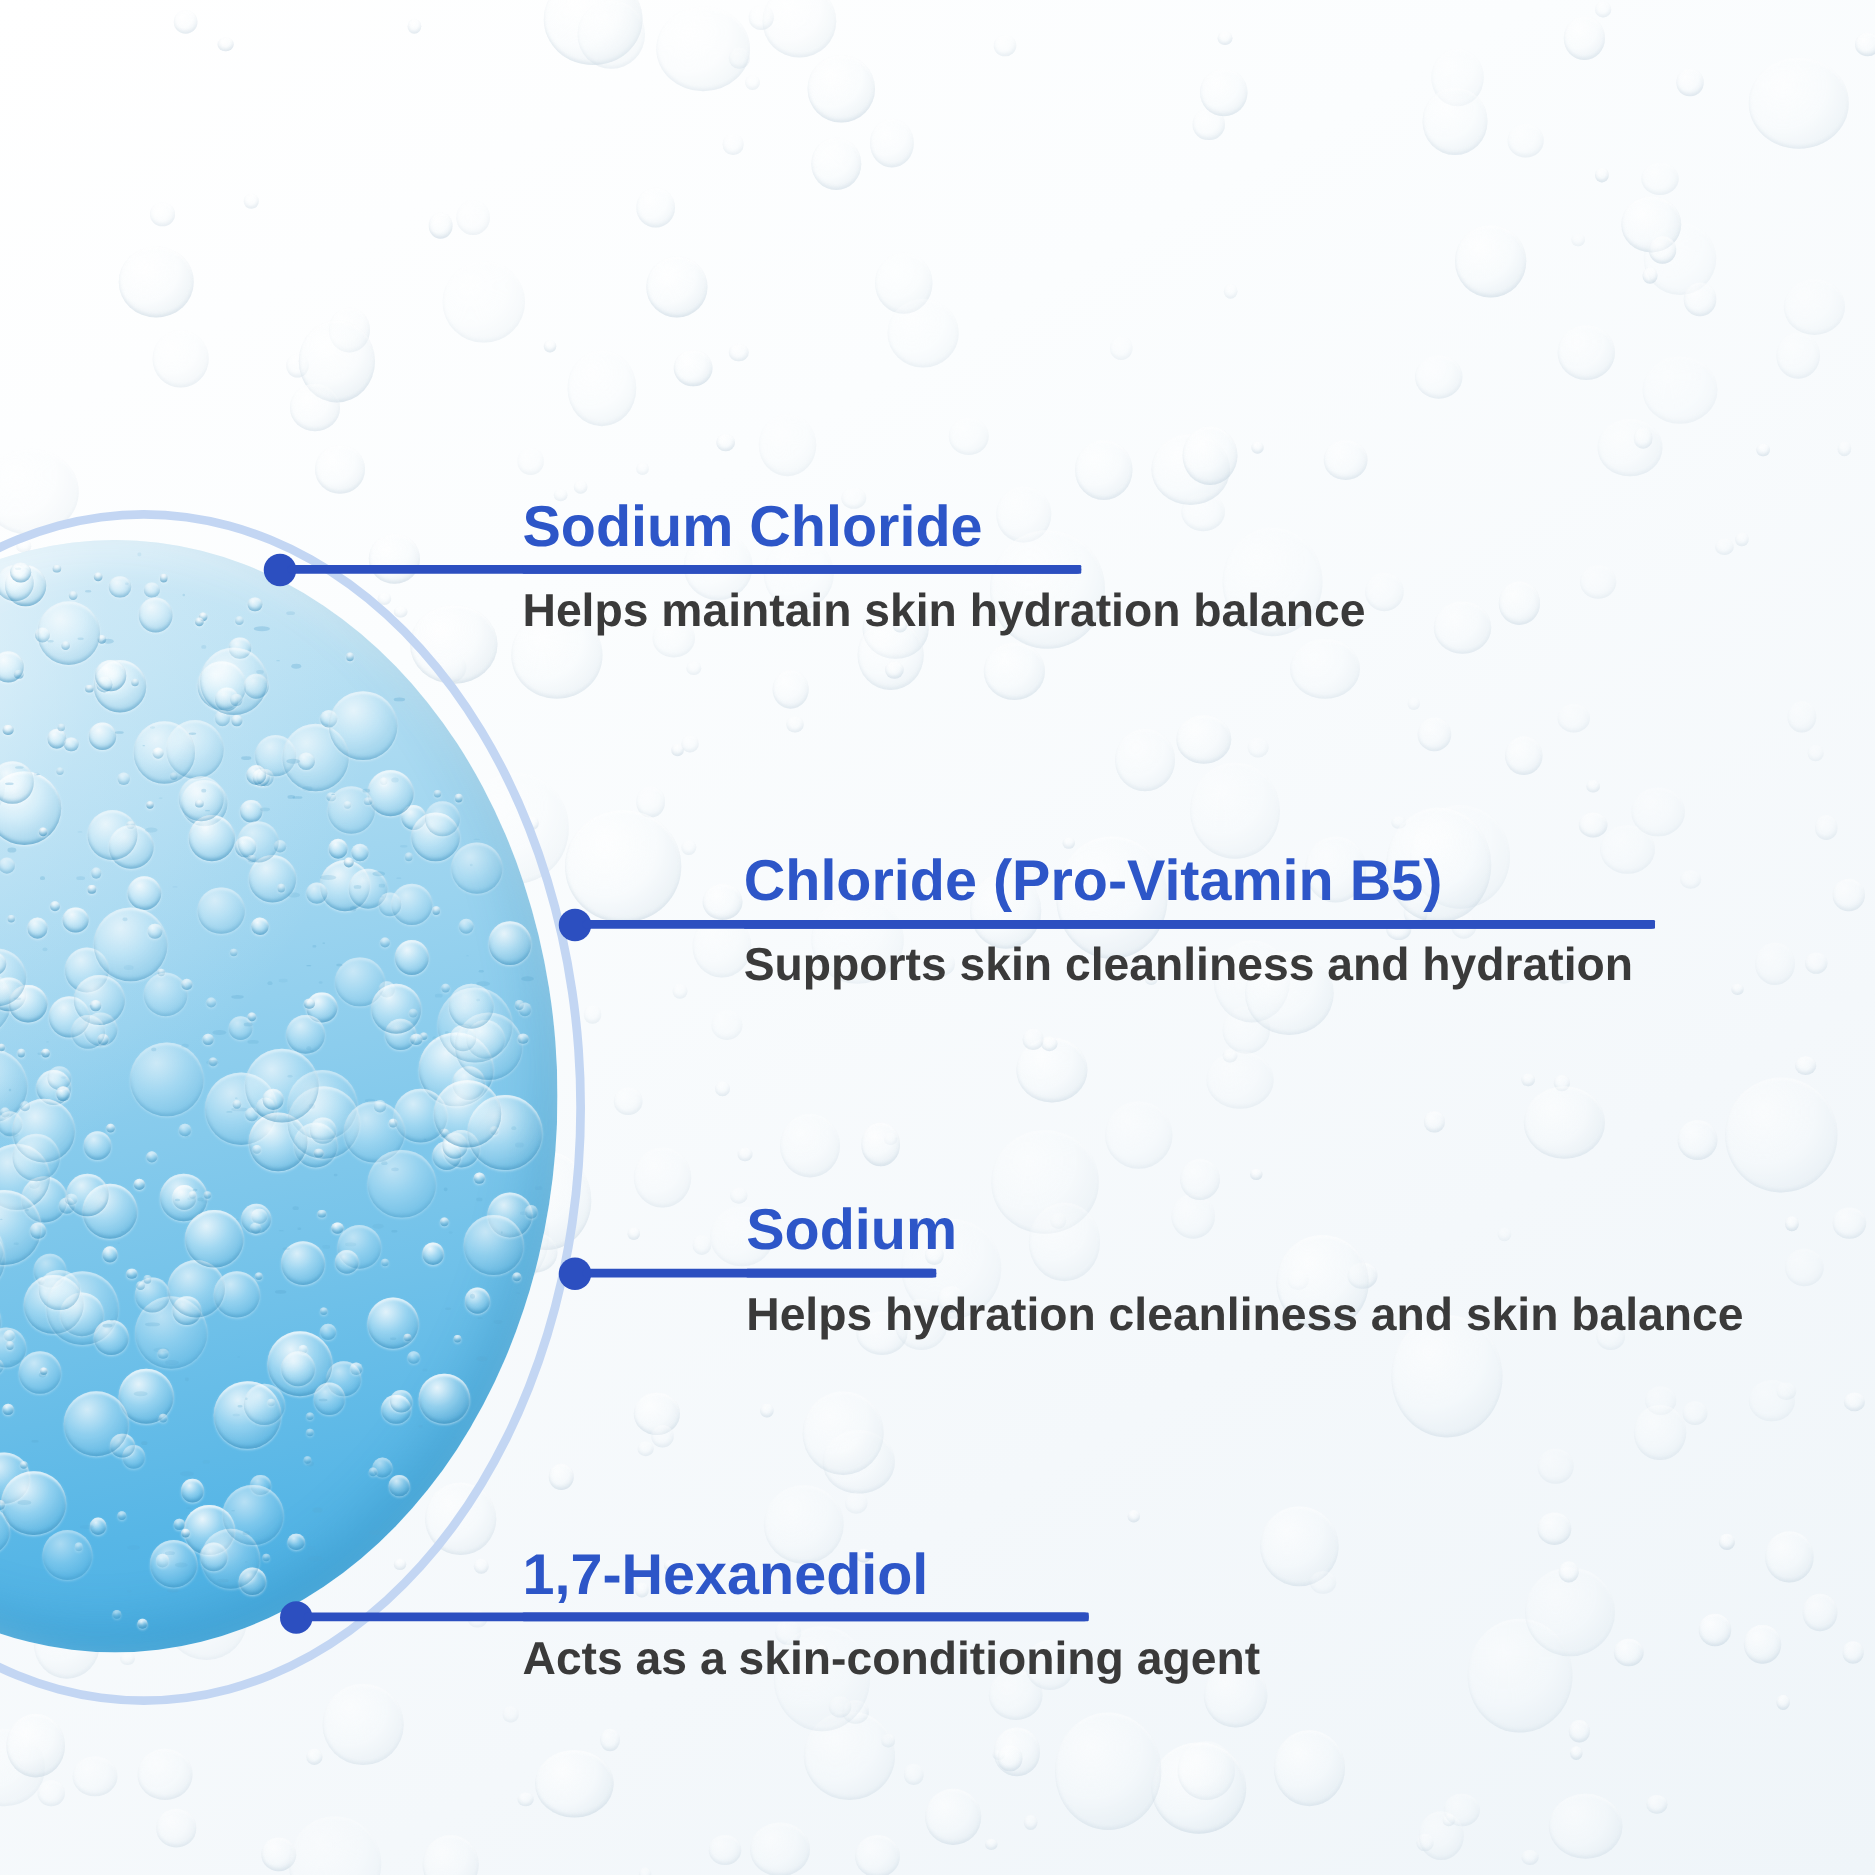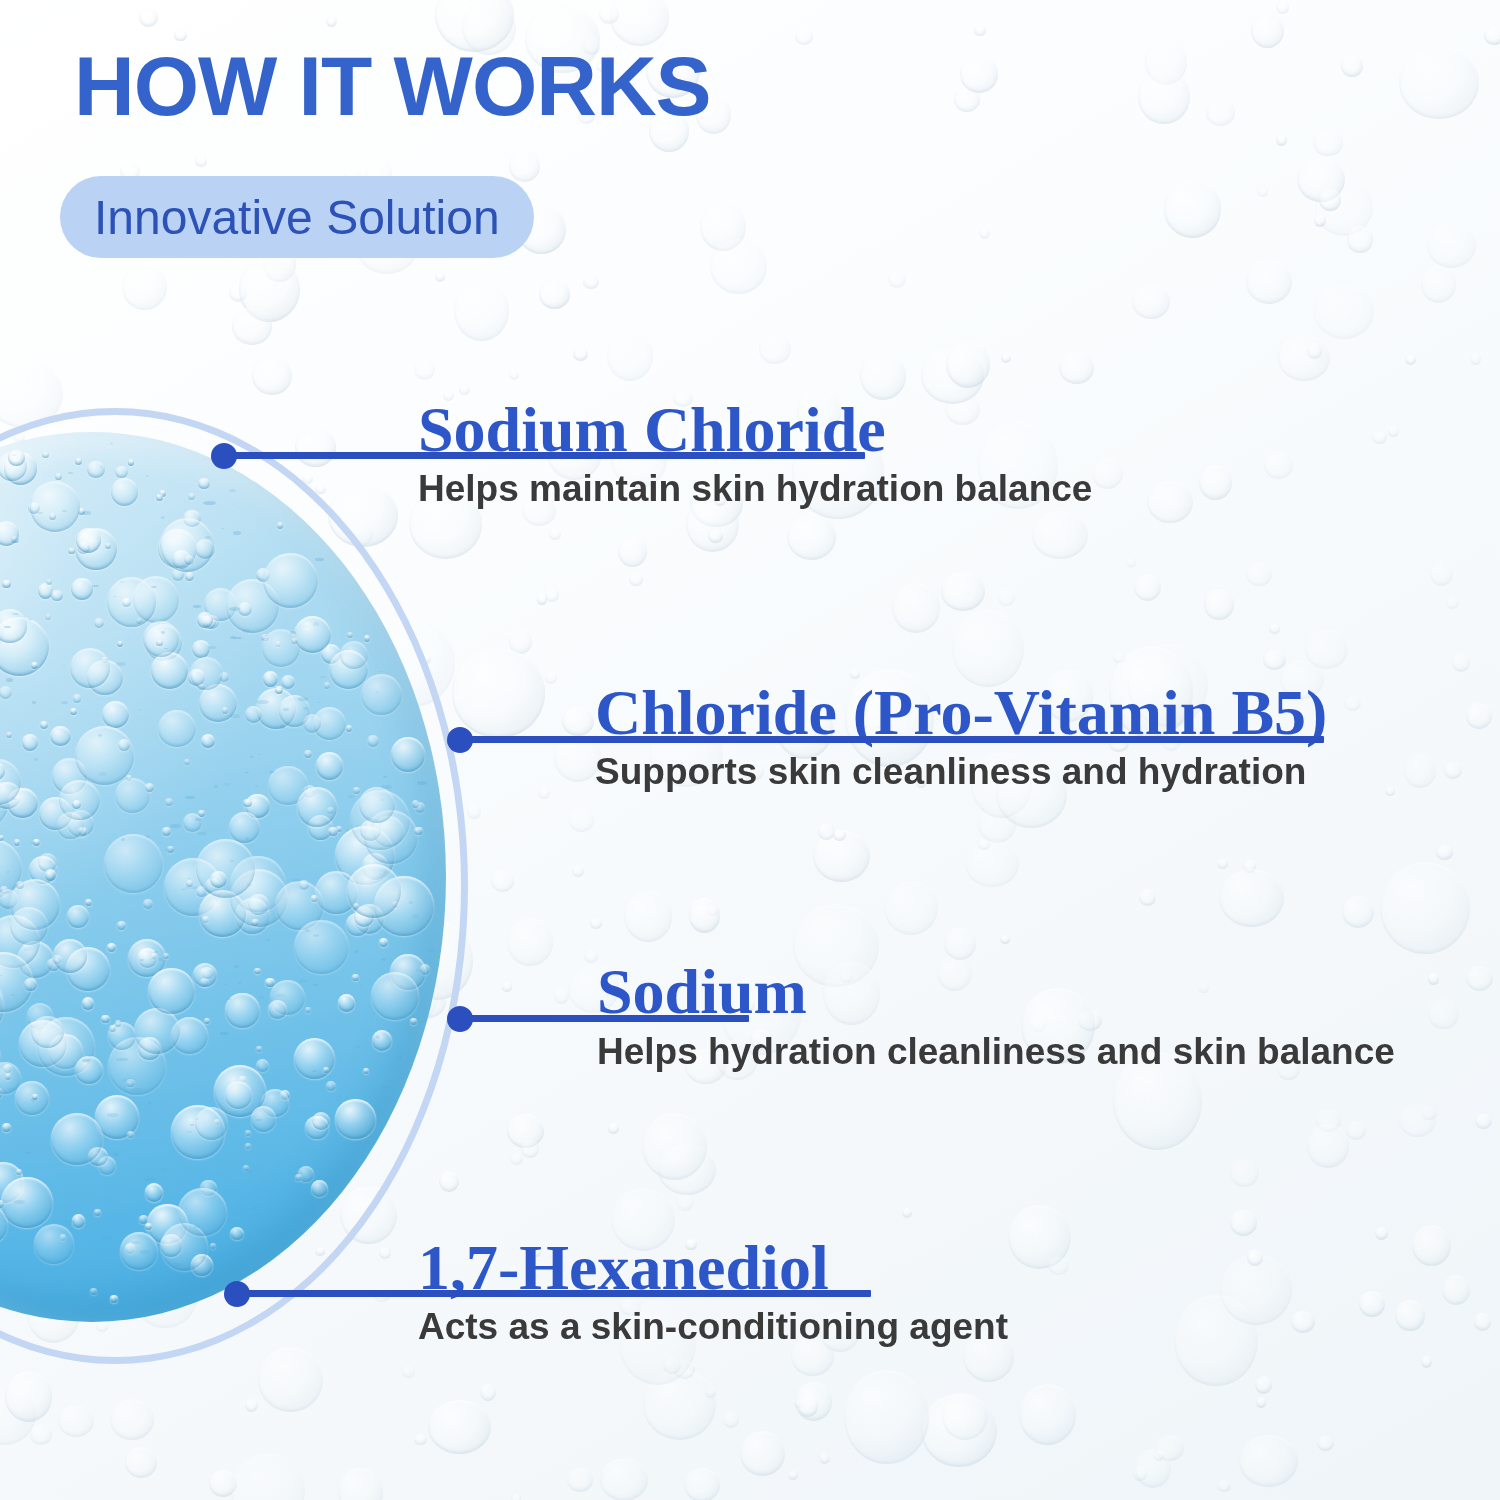--- a/index.html
+++ b/index.html
@@ -131,26 +131,25 @@
   }
   .node-dot {
     position: absolute;
     width: 26px;
     height: 26px;
     border-radius: 50%;
     background: #2c4fc0;
   }
   .ing-name {
     position: absolute;
-    font-size: 64px;
+    font-size: 46px;
     font-weight: 700;
     color: #2d56c8;
     white-space: nowrap;
     line-height: 1;
-    font-family: Liberation Serif, serif;
   }
   .ing-rule {
     position: absolute;
     height: 7px;
     background: #2c4fc0;
     border-radius: 1px;
   }
   .ing-desc {
     position: absolute;
     font-size: 37px;
@@ -976,22 +975,20 @@
       <div class="gel-speck" style="left: 520.349px; top: 321.931px; width: 1.63865px; height: 1.45711px; opacity: 0.67;"></div>
       <div class="gel-speck" style="left: 341.037px; top: 386.636px; width: 5.07528px; height: 1.6216px; opacity: 0.59;"></div>
       <div class="gel-speck" style="left: 435.577px; top: 830.778px; width: 9.77374px; height: 2.88924px; opacity: 0.53;"></div>
       <div class="gel-speck" style="left: 447.404px; top: 364.378px; width: 9.63537px; height: 2.87125px; opacity: 0.63;"></div>
       <div class="gel-speck" style="left: 396.106px; top: 838.814px; width: 8.97288px; height: 2.73325px; opacity: 0.53;"></div>
       <div class="gel-speck" style="left: 643.089px; top: 526.231px; width: 5.29015px; height: 3.15385px; opacity: 0.54;"></div>
       <div class="gel-speck" style="left: 469.729px; top: 214.167px; width: 8.33572px; height: 2.91693px; opacity: 0.5;"></div>
       <div class="gel-speck" style="left: 329.738px; top: 39.8121px; width: 5.53661px; height: 1.73222px; opacity: 0.6;"></div>
     </div>
 
-  <div class="title">HOW IT WORKS</div>
-  <div class="subtitle-badge">Innovative Solution</div>
 
   <div class="callout">
     <div class="node-dot" style="left:211px; top:443px;"></div>
     <div class="connector" style="left:230px; top:452px; width:635px;"></div>
     <div class="ing-name" style="left:418px; top:398px;">Sodium Chloride</div>
     <div class="ing-rule" style="left:418px; top:452px; width:447px;"></div>
     <div class="ing-desc" style="left:418px; top:470px;">Helps maintain skin hydration balance</div>
   </div>
 
   <div class="callout">

